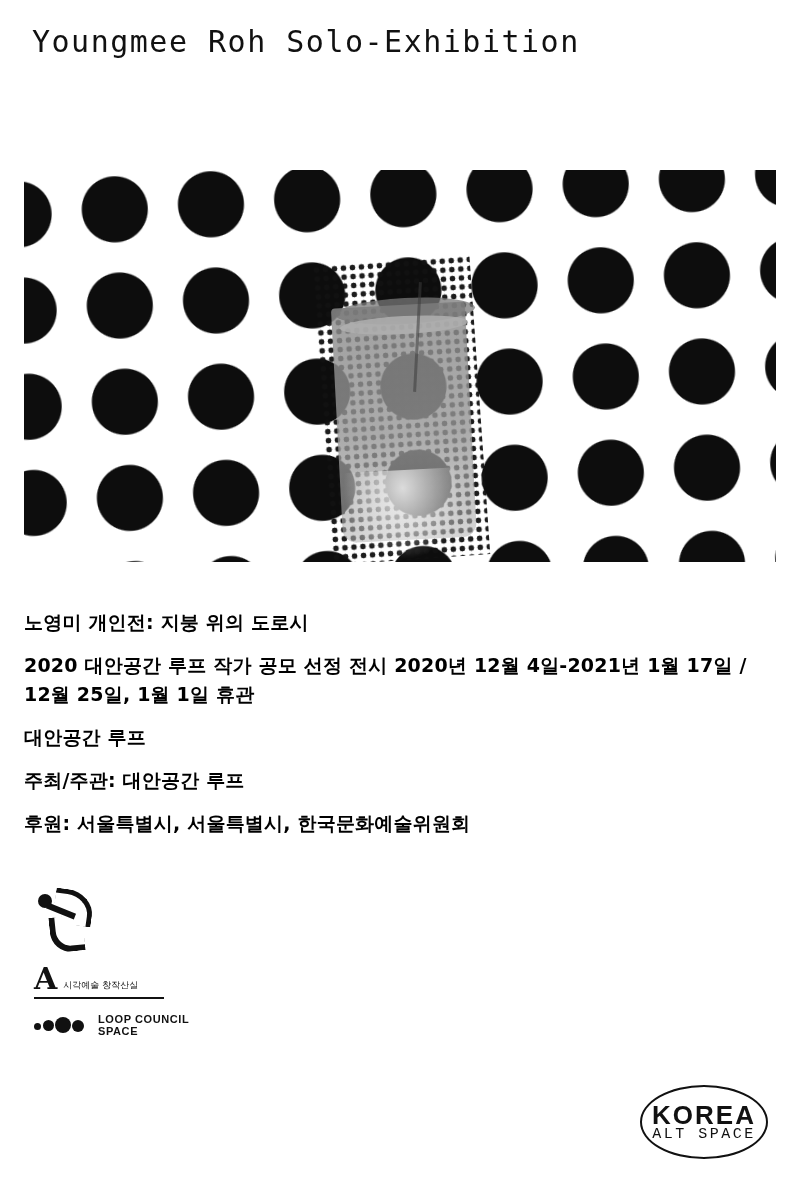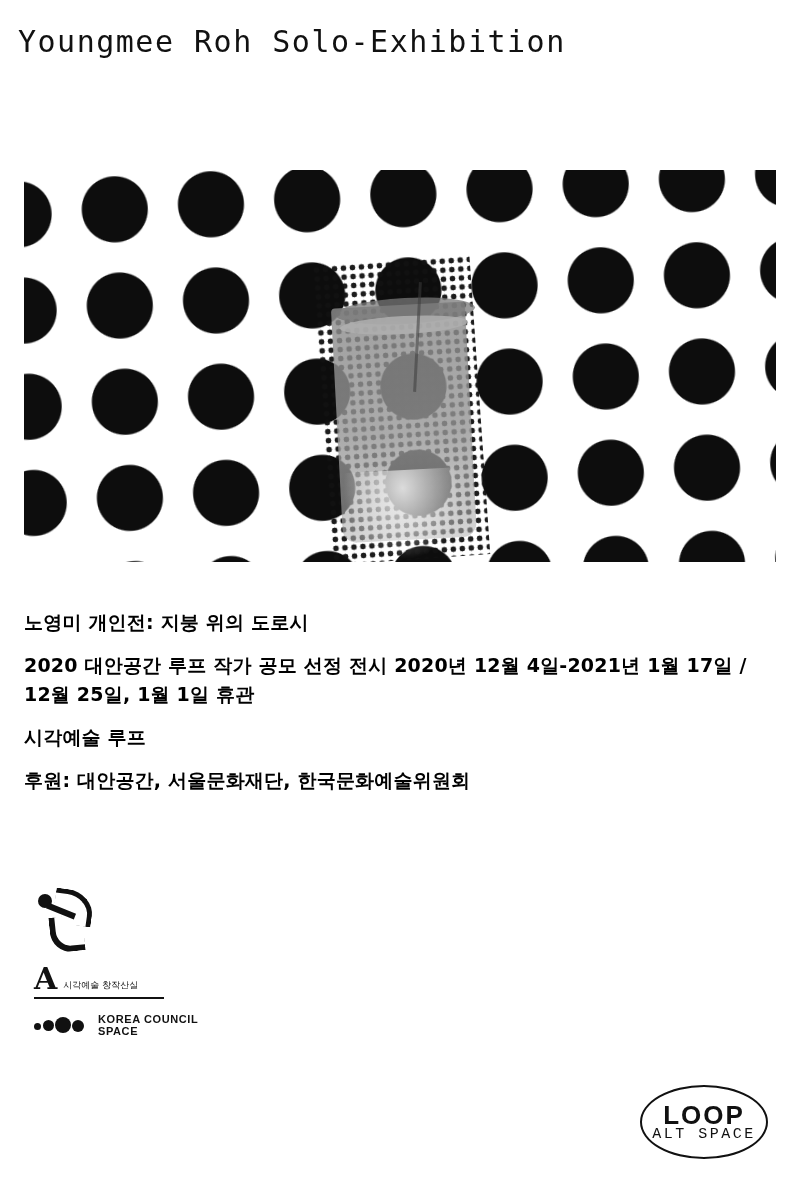--- a/index.html
+++ b/index.html
@@ -12,21 +12,21 @@
     height: 1181px;
     position: relative;
     font-family: "Liberation Sans", sans-serif;
     color: #000000;
     overflow: hidden;
   }
 
   
   .title-block {
     position: absolute;
-    left: 18px;
+    left: 32px;
     top: 22px;
     width: 740px;
   }
   .title-line {
     font-family: "DejaVu Sans Mono", monospace;
     font-weight: 400;
     letter-spacing: 1.5px;
     color: #111;
     white-space: nowrap;
   }
@@ -286,22 +286,23 @@
   <div class="glass-body"></div>
   <div class="glass-rim"></div>
   <div class="glass-liquid-top"></div>
   <div class="straw"></div>
   <div class="glass-shade"></div>
 </div>
 
 <div class="info">
   <p>노영미 개인전: 지붕 위의 도로시</p>
   <p class="tight">2020 대안공간 루프 작가 공모 선정 전시 2020년 12월 4일-2021년 1월 17일 / 12월 25일, 1월 1일 휴관</p>
-  <p>시각예술 루프</p>
-  <p>후원: 대안공간, 서울문화재단, 한국문화예술위원회</p>
+  <p>대안공간 루프</p>
+  <p>주최/주관: 대안공간 루프</p>
+  <p>후원: 서울특별시, 서울특별시, 한국문화예술위원회</p>
 </div>
 
 <div class="logos">
 
   <div class="logo-row">
     <div class="logo-kcc">
       <span class="stroke1"></span>
       <span class="stroke2"></span>
       <span class="stroke3"></span>
       <span class="stroke4"></span>
@@ -317,24 +318,24 @@
 
   <div class="logo-row">
     <div class="logo-arko">
       <span class="blobs">
         <i class="b1"></i>
         <i class="b2"></i>
         <i class="b3"></i>
         <i class="b4"></i>
       </span>
       <span class="txt">
-        <span>KOREA COUNCIL</span><br>
+        <span>LOOP COUNCIL</span><br>
         <span>SPACE</span>
       </span>
     </div>
   </div>
 
 </div>
 
 <div class="loop-badge">
-  <div class="loop">LOOP</div>
+  <div class="loop">KOREA</div>
   <div class="alt">ALT SPACE</div>
 </div>
 
 </body></html>

